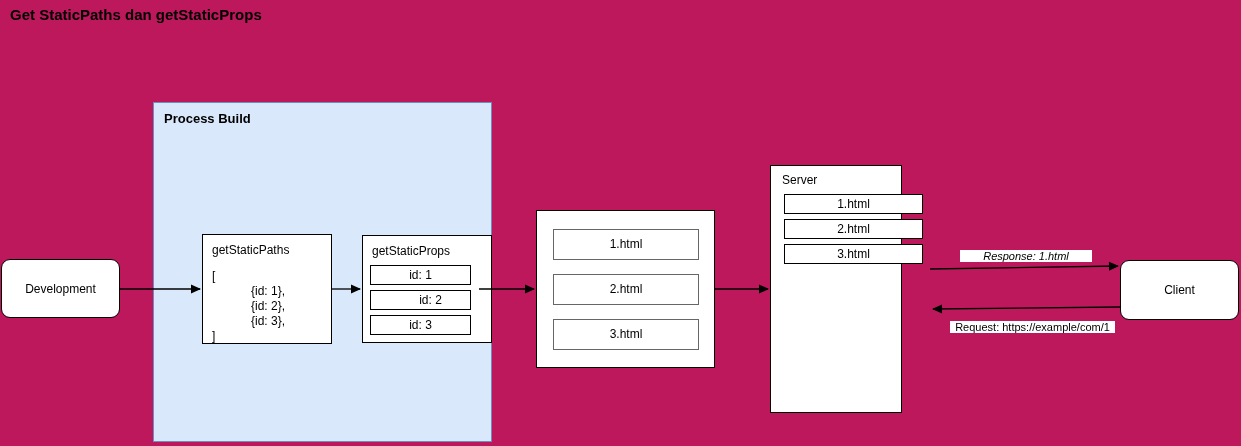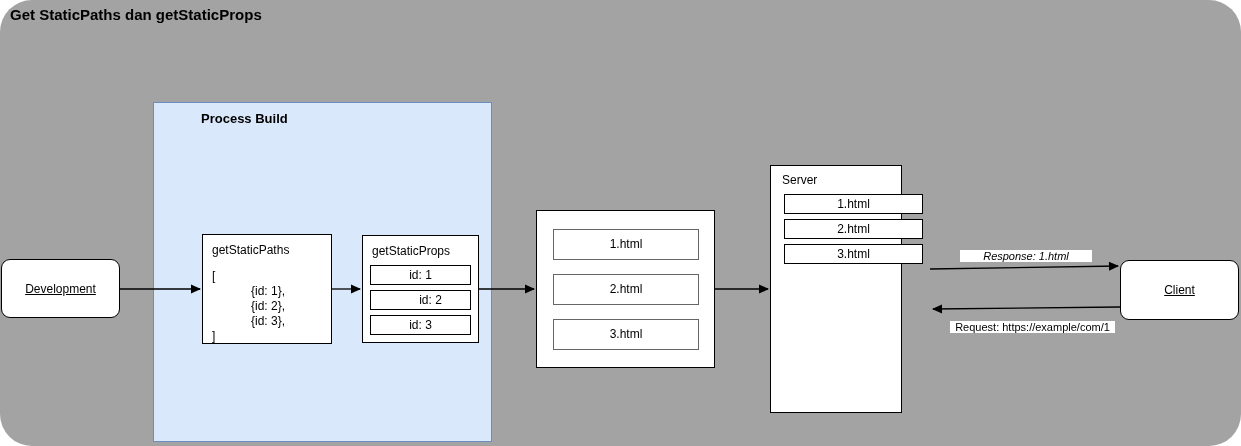--- a/index.html
+++ b/index.html
@@ -11,59 +11,56 @@
   *{box-sizing:border-box;margin:0;padding:0;}
   html,body{background:#ffffff;}
   body{
     font-family:"Liberation Sans","DejaVu Sans",sans-serif;
     color:#000;
   }
   .canvas{
     position:relative;
     width:1241px;
     height:446px;
-    background:#a3a3a3;
+    background:#be185d;
     overflow:hidden;
-    border-radius:32px;
   }
   .diagram-title{
     position:absolute;
     left:10px; top:6px;
     font-size:15px;
     font-weight:bold;
     white-space:nowrap;
   }
   .rounded-node{
     position:absolute;
     background:#fff;
     border:1px solid var(--box-border);
     border-radius:9px;
     display:flex;
     align-items:center;
     justify-content:center;
     font-size:12px;
-    text-decoration:underline;
   }
   .dev-node{left:1px; top:259px; width:119px; height:59px;}
   .client-node{left:1120px; top:260px; width:119px; height:60px;}
 
   .process-container{
     position:absolute;
     left:153px; top:102px;
     width:339px; height:340px;
     background:var(--process-build-fill);
     border:1px solid var(--process-build-border);
   }
   .process-label{
     position:absolute;
     left:10px; top:8px;
     font-size:13px;
     font-weight:bold;
     white-space:nowrap;
-    margin-left:37px;
   }
 
   .paths-box{
     position:absolute;
     left:202px; top:234px;
     width:130px; height:110px;
     background:#fff;
     border:1px solid var(--box-border);
     font-size:12px;
   }
@@ -73,21 +70,21 @@
     font-size:12px;
     line-height:15px;
     padding-left:9px;
     white-space:pre;
   }
   .code-line.indented{padding-left:48px;}
 
   .props-box{
     position:absolute;
     left:362px; top:235px;
-    width:117px; height:108px;
+    width:130px; height:108px;
     background:#fff;
     border:1px solid var(--box-border);
     font-size:12px;
   }
   .props-label{position:absolute; left:9px; top:8px; white-space:nowrap;}
   .props-item{
     position:absolute;
     left:7px;
     width:101px; height:20px;
     background:#fff;

